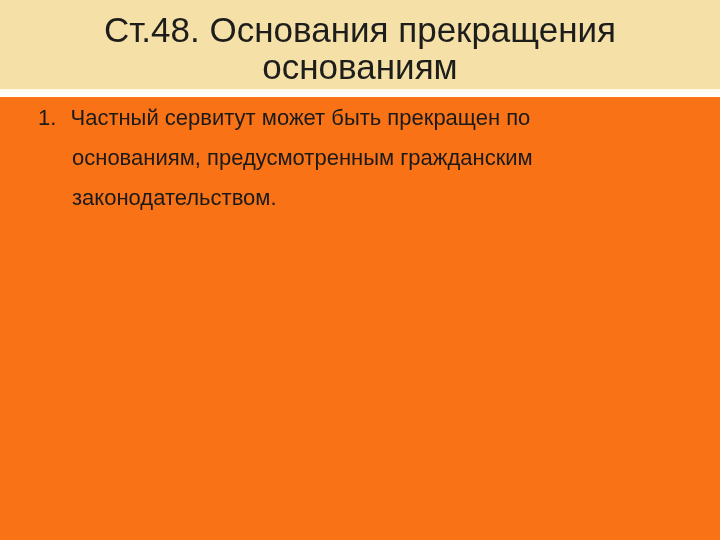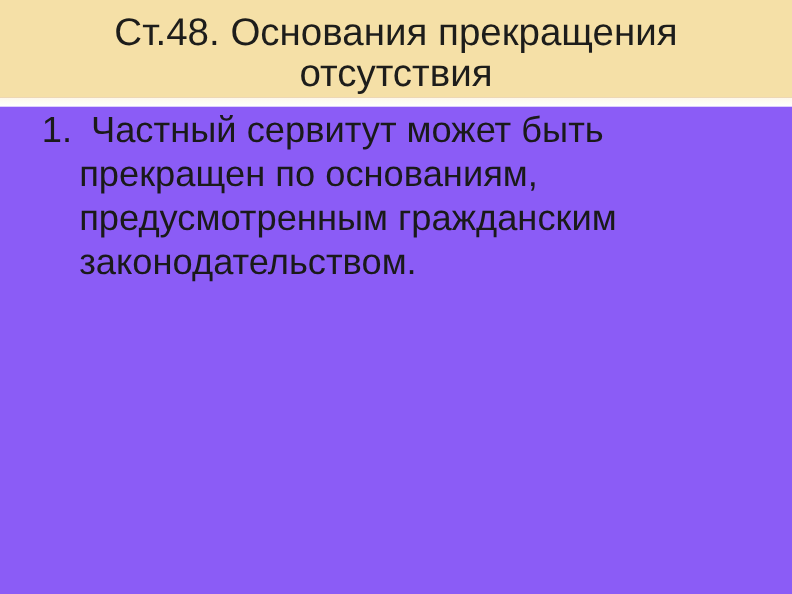--- a/index.html
+++ b/index.html
@@ -4,21 +4,21 @@
 <style>
   html, body {
     margin: 0;
     padding: 0;
     background: #ffffff;
   }
   .slide {
     position: relative;
     width: 720px;
     height: 540px;
-    background: #8b5cf6;
+    background: #f97316;
     overflow: hidden;
     font-family: "Liberation Sans", sans-serif;
     color: #1a1a1a;
   }
   .title-bar {
     box-sizing: border-box;
     width: 720px;
     height: 89px;
     background: #f5e0a7;
     text-align: center;
@@ -35,21 +35,21 @@
   .header-divider {
     width: 720px;
     height: 8px;
     background: linear-gradient(to bottom, #fdf8ea 0%, #ffffff 100%);
   }
   .slide-body {
     box-sizing: border-box;
     padding: 1px 56px 0 72px;
   }
   .list-item {
-    font-size: 33px;
+    font-size: 22px;
     line-height: 40px;
     text-indent: -34px;
     margin: 0;
     color: #1a1a1a;
   }
   .item-number {
     margin-right: 8px;
   }
   .underlined-term {
     text-decoration: underline;
@@ -57,21 +57,21 @@
     text-underline-offset: 4px;
   }
 </style>
 </head>
 <body>
 
 <div class="slide">
 
   <header class="title-bar">
     <div class="title-line">Ст.48. Основания прекращения</div>
-    <div class="title-line">отсутствия</div>
+    <div class="title-line">основаниям</div>
   </header>
 
   <div class="header-divider"></div>
 
   <main class="slide-body">
 
     <p class="list-item"><span class="item-number">1.</span> <span>Частный сервитут может быть прекращен по основаниям, предусмотренным гражданским законодательством.</span></p>
 
 
   </main>

